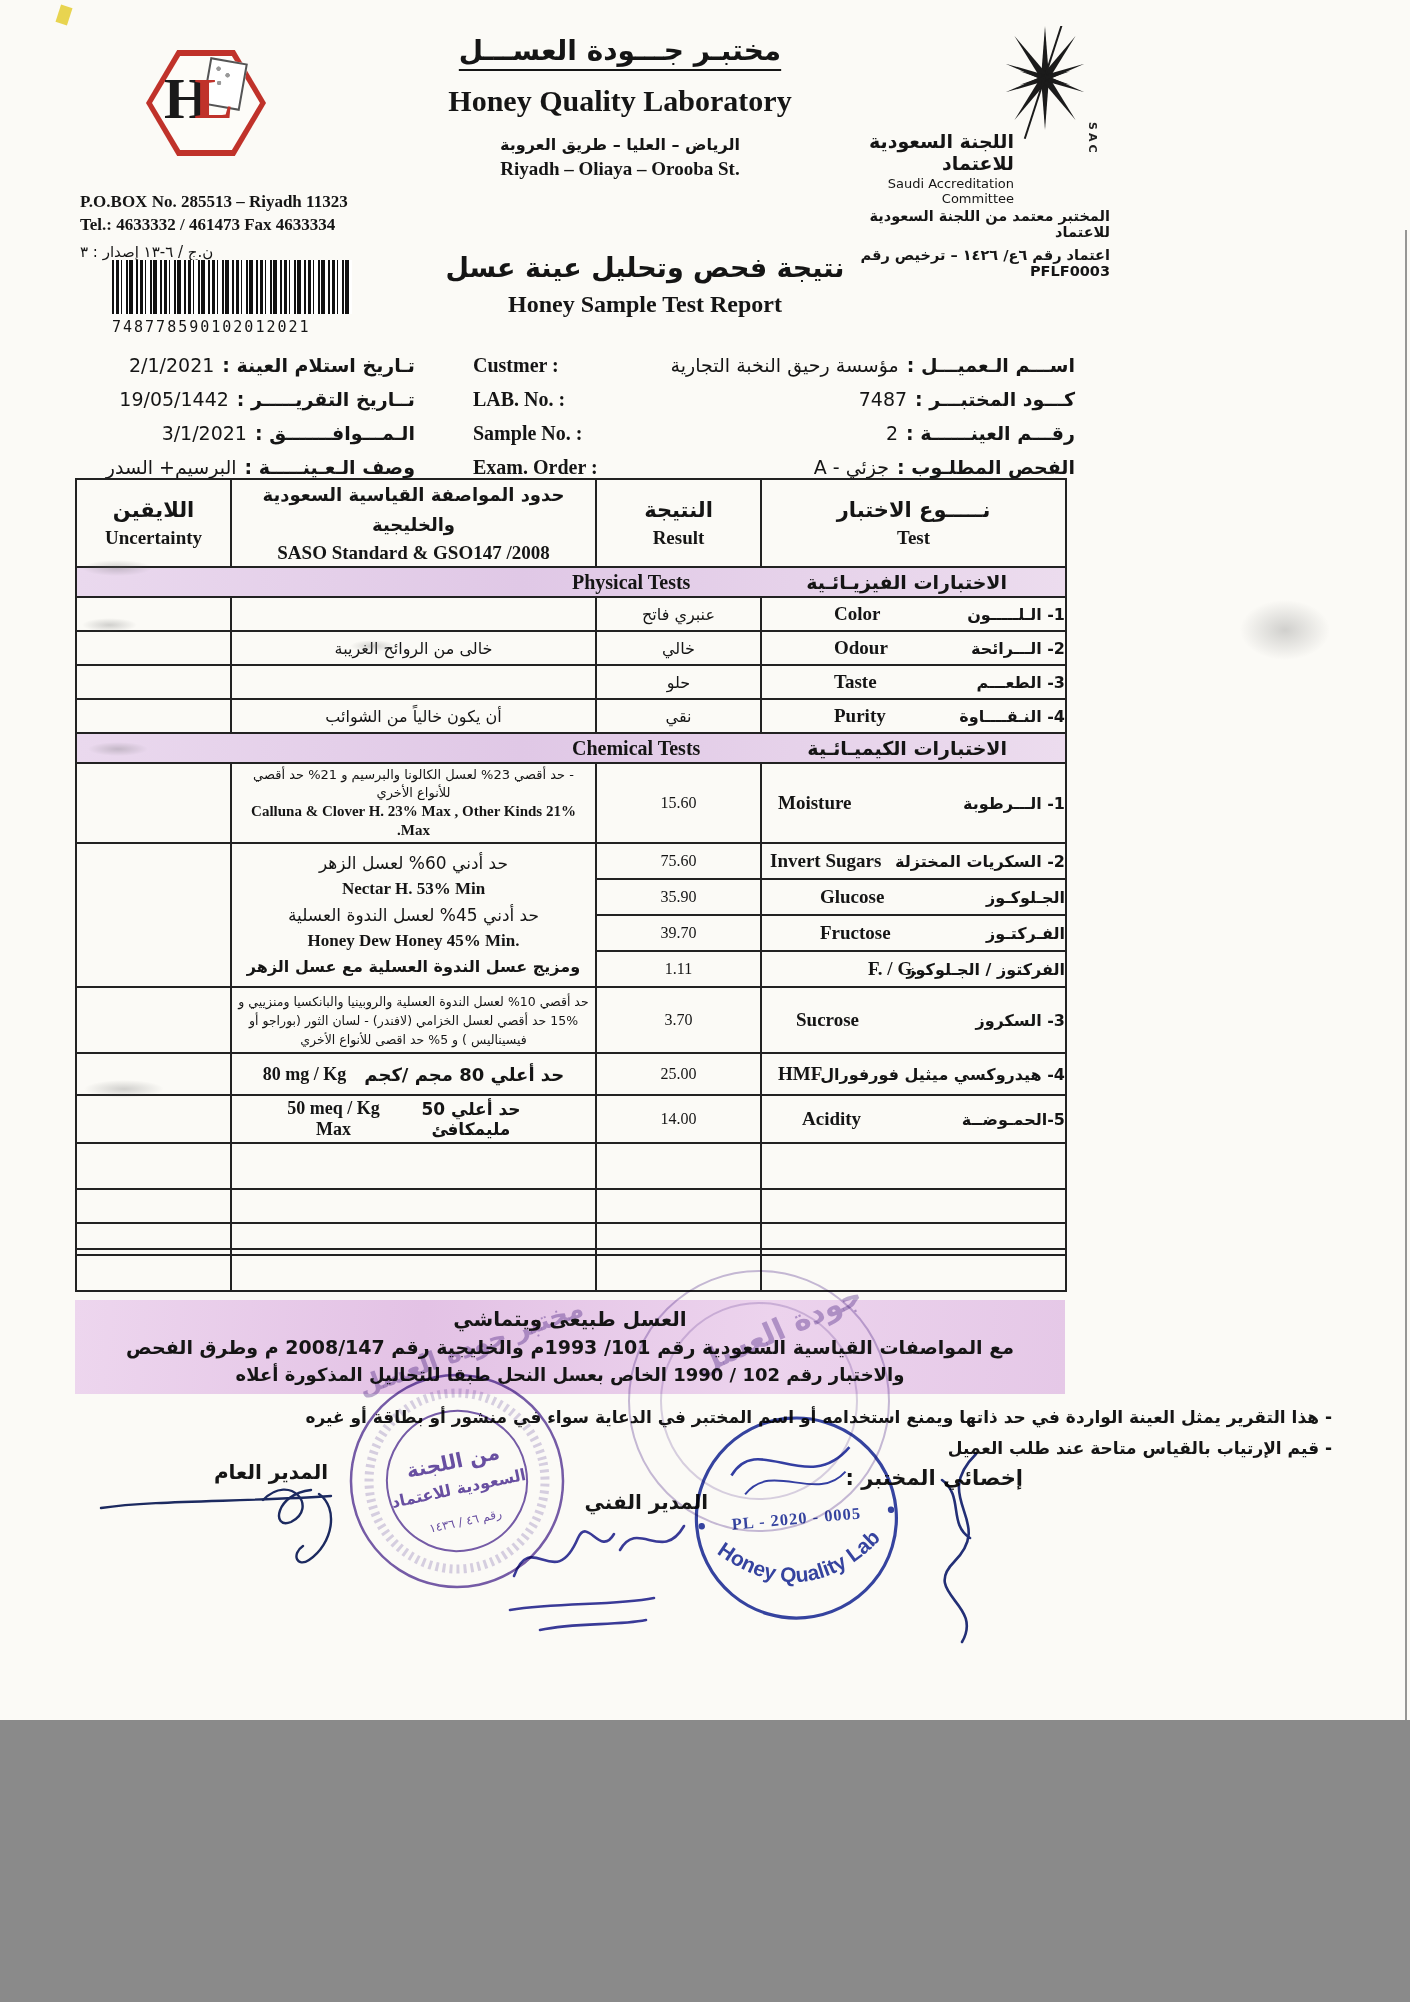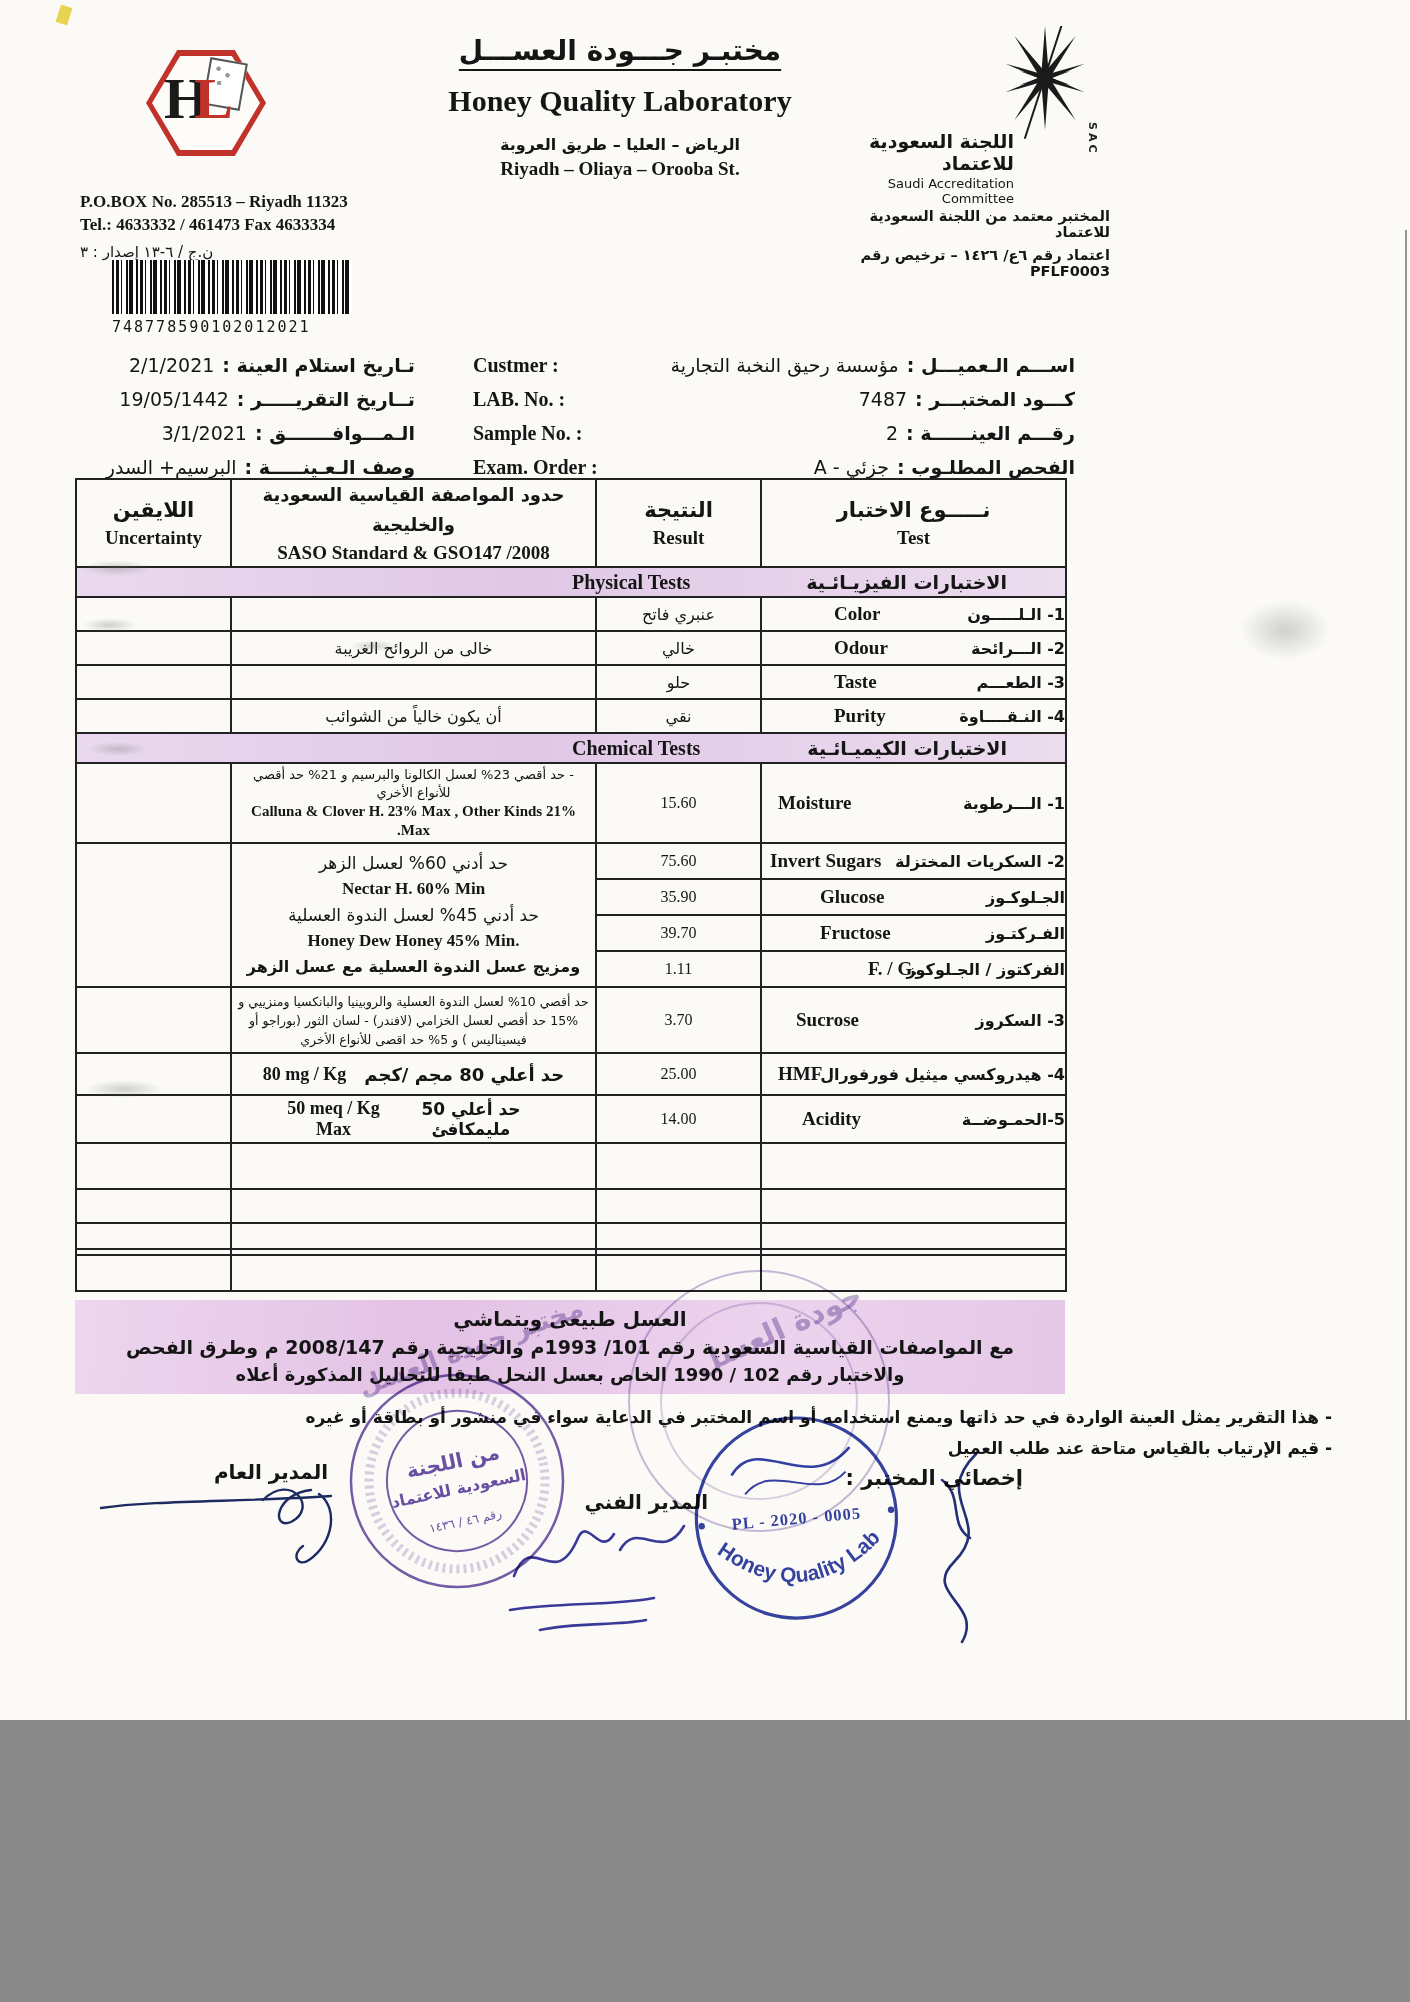--- a/index.html
+++ b/index.html
@@ -181,20 +181,24 @@
     </div>
     <div class="accred">
       <div class="acc1">المختبر معتمد من اللجنة السعودية للاعتماد</div>
       <div class="acc2">اعتماد رقم ٦ع/ ١٤٢٦ – ترخيص رقم PFLF0003</div>
     </div>
   </div>
 
   <div class="barcode"></div>
   <div class="barcode-num">748778590102012021</div>
 
+  <div class="rep-title">
+    <div class="rt-ar">نتيجة فحص وتحليل عينة عسل</div>
+    <div class="rt-en serif">Honey Sample Test Report</div>
+  </div>
 
   <div class="info">
     <div class="info-row">
       <div class="i-left"><span class="lbl">تـاريخ استلام العينة :</span><span class="val">2/1/2021</span></div>
       <div class="i-mid serif">Custmer :</div>
       <div class="i-right"><span class="lbl">اســـم الـعميـــل :</span><span class="val">مؤسسة رحيق النخبة التجارية</span></div>
     </div>
     <div class="info-row">
       <div class="i-left"><span class="lbl">تــاريخ التقريـــــر :</span><span class="val">19/05/1442</span></div>
       <div class="i-mid serif">LAB. No. :</div>
@@ -286,21 +290,21 @@
         <div class="moist-en serif">Calluna &amp; Clover H. 23% Max , Other Kinds 21% Max.</div>
       </td>
       <td></td>
     </tr>
 
     <tr class="inv">
       <td class="test-cell"><span>2- السكريات المختزلة</span><span class="en-abs near-en">Invert Sugars</span></td>
       <td class="res-cell res-num">75.60</td>
       <td class="saso-cell" rowspan="4">
         <div class="l-ar">حد أدني 60% لعسل الزهر</div>
-        <div class="l-en">Nectar H. 60% Min</div>
+        <div class="l-en">Nectar H. 53% Min</div>
         <div class="l-ar">حد أدني 45%  لعسل الندوة العسلية</div>
         <div class="l-en">Honey Dew Honey  45% Min.</div>
         <div class="l-ar-sm">ومزيج عسل الندوة العسلية مع عسل الزهر</div>
       </td>
       <td rowspan="4"></td>
     </tr>
     <tr class="inv">
       <td class="test-cell"><span>الجـلوكـوز</span><span class="en-abs en-mid">Glucose</span></td>
       <td class="res-cell res-num">35.90</td>
     </tr>

